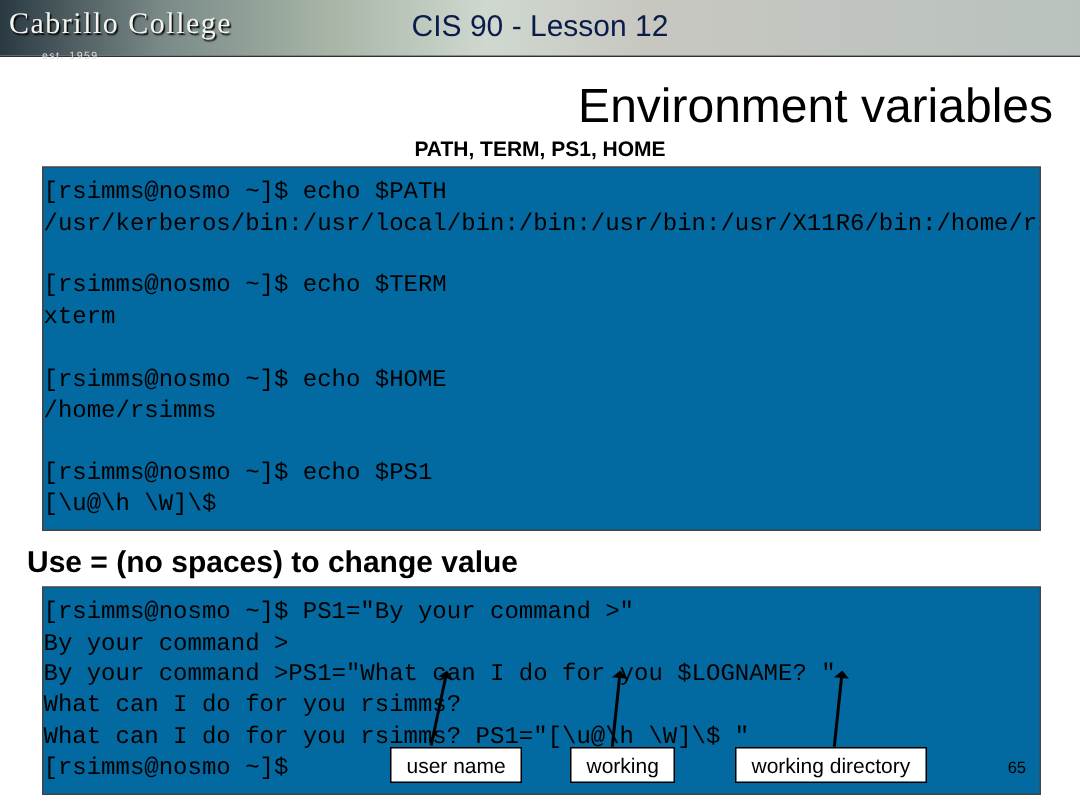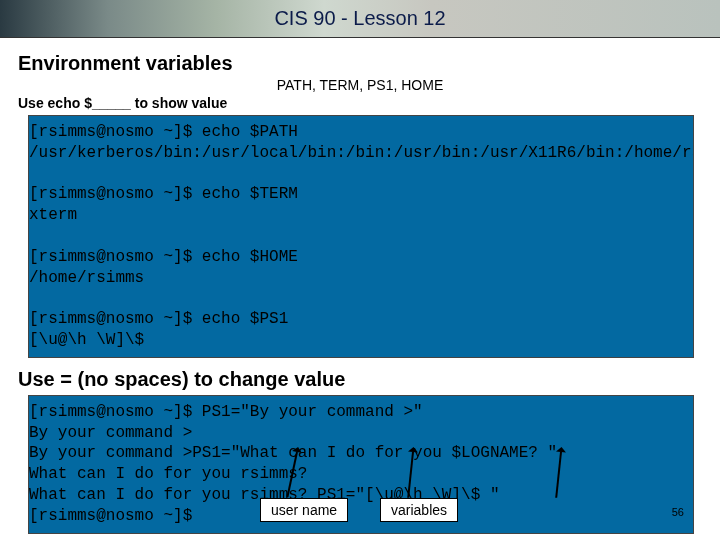--- a/index.html
+++ b/index.html
@@ -51,29 +51,29 @@
     font-size: 20px;
     color: #0b1b4a;
     font-weight: 400;
   }
   .content {
     padding: 8px 18px 0 18px;
     position: relative;
   }
   h1.main {
     font-family: Verdana, sans-serif;
-    font-weight: 700;
-    font-size: 20px;
+    font-weight: 400;
+    font-size: 32px;
     margin: 6px 0 0 0;
-    text-align: left;
+    text-align: right;
   }
   .subhead {
     font-family: Verdana, sans-serif;
     font-size: 14px;
-    font-weight: normal;
+    font-weight: bold;
     text-align: center;
     margin-top: 2px;
   }
   .usage {
     font-family: Verdana, sans-serif;
     font-size: 14px;
     font-weight: bold;
     margin-top: 2px;
   }
   .codebox {
@@ -121,27 +121,30 @@
     right: 36px;
     bottom: 4px;
     font-family: Verdana, sans-serif;
     font-size: 11px;
   }
 </style>
 </head>
 <body>
 
 <div class="header">
+  <div class="header-logo">
+    <span>Cabrillo College</span>
+    <span class="logo-sub">est. 1959</span>
+  </div>
   <div class="header-title">CIS 90 - Lesson 12</div>
 </div>
 
 <div class="content">
   <h1 class="main">Environment variables</h1>
   <div class="subhead">PATH, TERM, PS1, HOME</div>
-  <div class="usage">Use echo $_____ to show value</div>
 
   <div class="codebox">[rsimms@nosmo ~]$ echo $PATH
 /usr/kerberos/bin:/usr/local/bin:/bin:/usr/bin:/usr/X11R6/bin:/home/rsimms/bin
 
 [rsimms@nosmo ~]$ echo $TERM
 xterm
 
 [rsimms@nosmo ~]$ echo $HOME
 /home/rsimms
 
@@ -160,16 +163,17 @@
 
 <div style="position:absolute; left:0; top:0; width:720px; height:540px; pointer-events:none;">
 
   <div class="arrow" style="left:296px; top:452px; height:46px; transform:rotate(12deg); transform-origin:top;"></div>
 
   <div class="arrow" style="left:412px; top:452px; height:46px; transform:rotate(6deg); transform-origin:top;"></div>
 
   <div class="arrow" style="left:560px; top:452px; height:46px; transform:rotate(6deg); transform-origin:top;"></div>
 
   <div class="callout" style="left:260px; top:498px;">user name</div>
-  <div class="callout" style="left:380px; top:498px;">variables</div>
+  <div class="callout" style="left:380px; top:498px;">working</div>
+  <div class="callout" style="left:490px; top:498px;">working directory</div>
 
-  <div class="page-num" style="bottom:22px;">56</div>
+  <div class="page-num" style="bottom:22px;">65</div>
 </div>
 
 </body></html>

